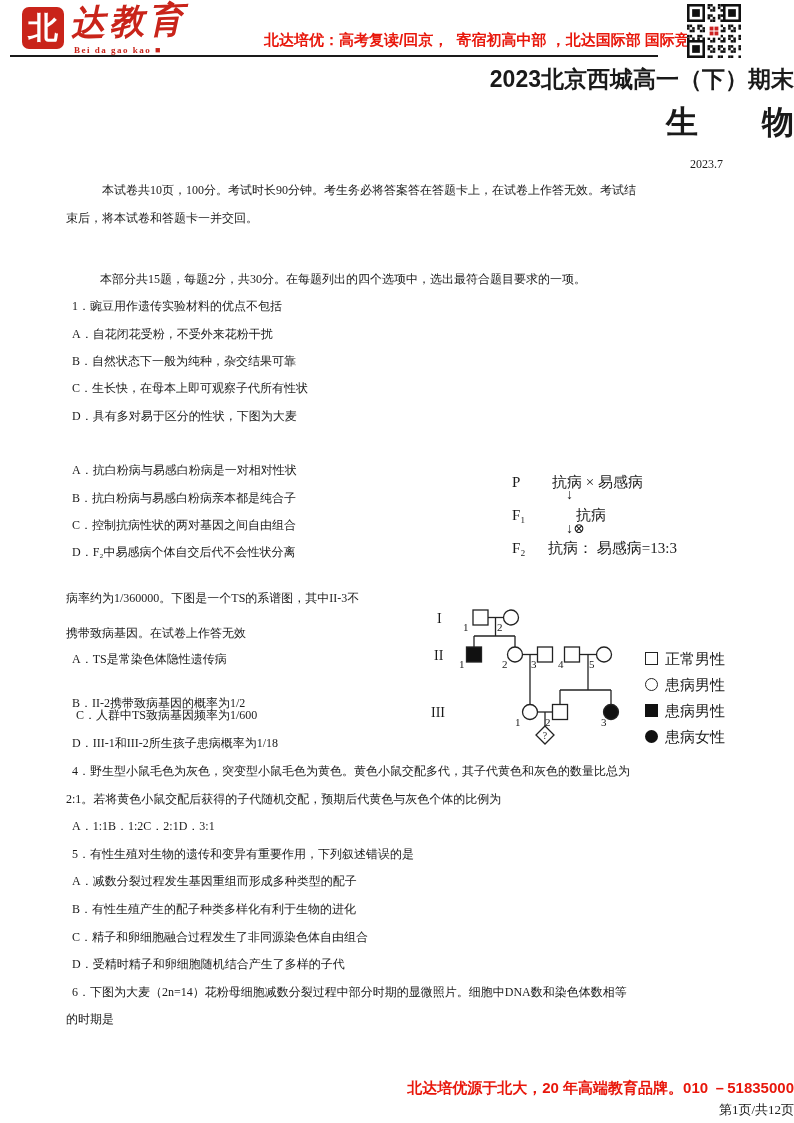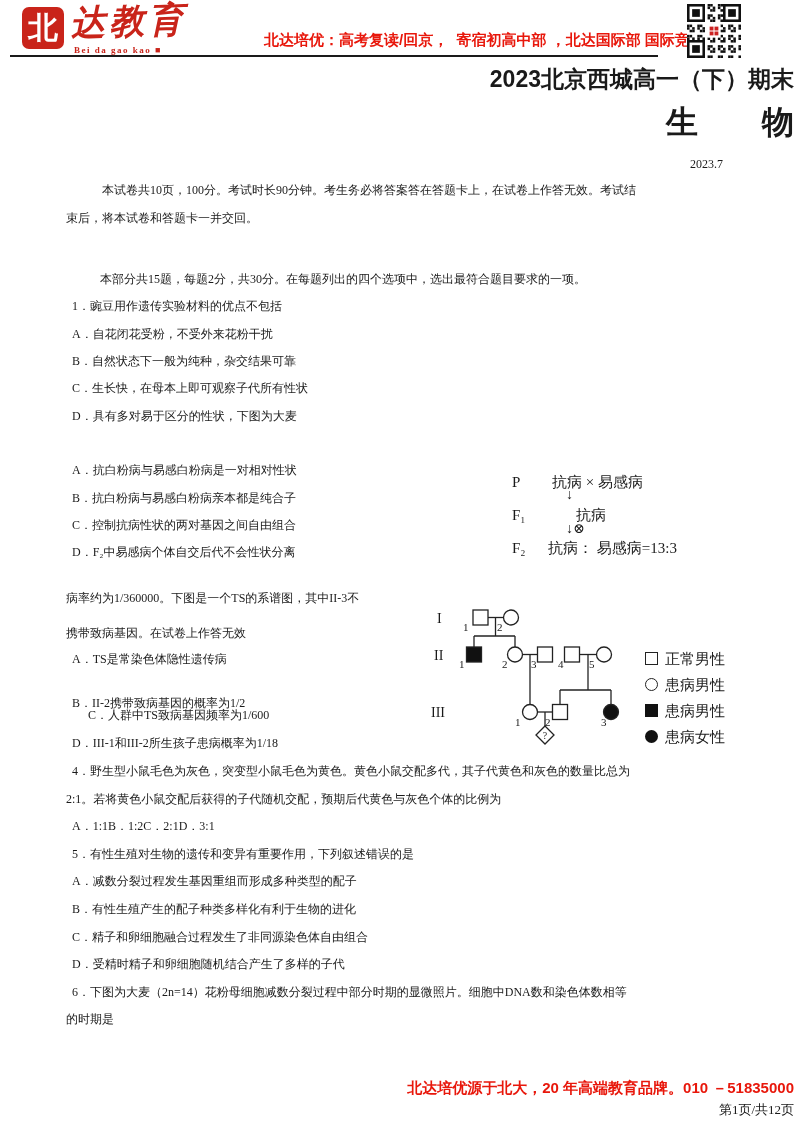--- a/index.html
+++ b/index.html
@@ -187,21 +187,21 @@
     <span class="cx" style="left:64px;top:33px">抗病</span>
     <span class="cx" style="left:54px;top:47px;font-size:14px">↓⊗</span>
     <span class="cx" style="left:0;top:66px">F₂</span>
     <span class="cx" style="left:36px;top:66px">抗病： 易感病=13:3</span>
   </div>
 
   <div class="ln" style="top:589px;left:66px">病率约为1/360000。下图是一个TS的系谱图，其中II-3不</div>
   <div class="ln" style="top:624px;left:66px">携带致病基因。在试卷上作答无效</div>
   <div class="ln" style="top:650px;left:72px">A．TS是常染色体隐性遗传病</div>
   <div class="ln" style="top:694px;left:72px">B．II-2携带致病基因的概率为1/2</div>
-  <div class="ln" style="top:706px;left:88px">C．人群中TS致病基因频率为1/600</div>
+  <div class="ln" style="top:706px;left:76px">C．人群中TS致病基因频率为1/600</div>
   <div class="ln" style="top:734px;left:72px">D．III-1和III-2所生孩子患病概率为1/18</div>
 
   <svg style="position:absolute;left:425px;top:597px" width="230" height="152" viewBox="0 0 230 152">
     <g stroke="#222" stroke-width="1.3" fill="none">
       <line x1="63" y1="20.5" x2="78.5" y2="20.5"></line>
       <line x1="70.5" y1="20.5" x2="70.5" y2="39"></line>
       <line x1="49" y1="39" x2="90" y2="39"></line>
       <line x1="49" y1="39" x2="49" y2="50"></line>
       <line x1="90" y1="39" x2="90" y2="50"></line>
       <line x1="97.5" y1="57.5" x2="112.5" y2="57.5"></line>

